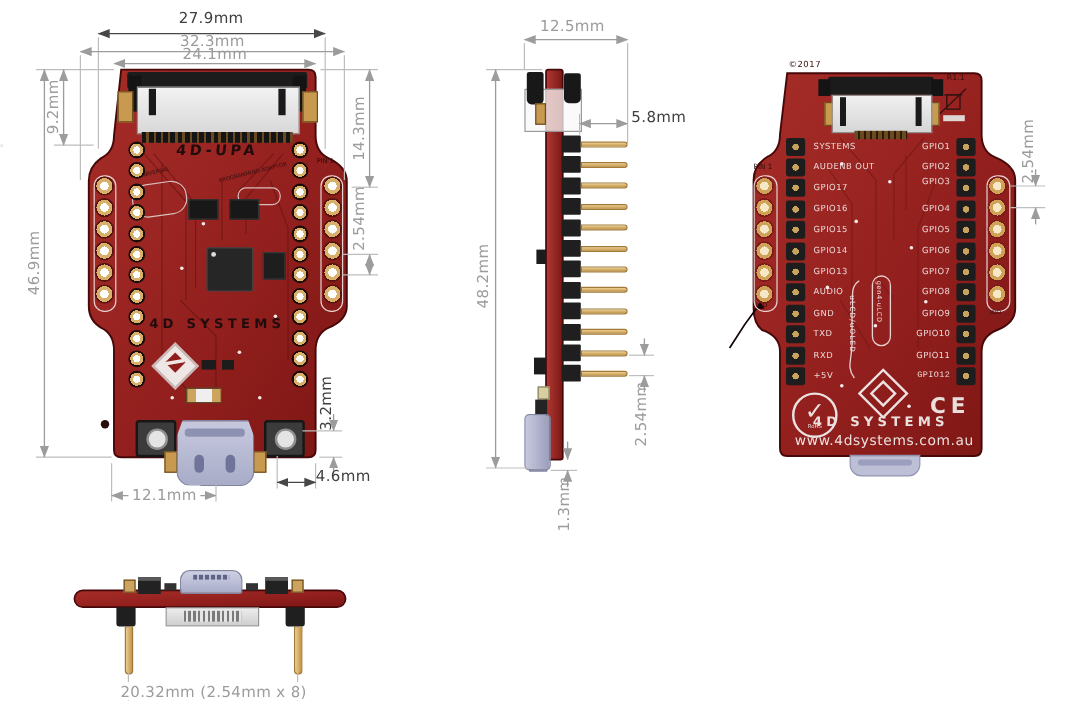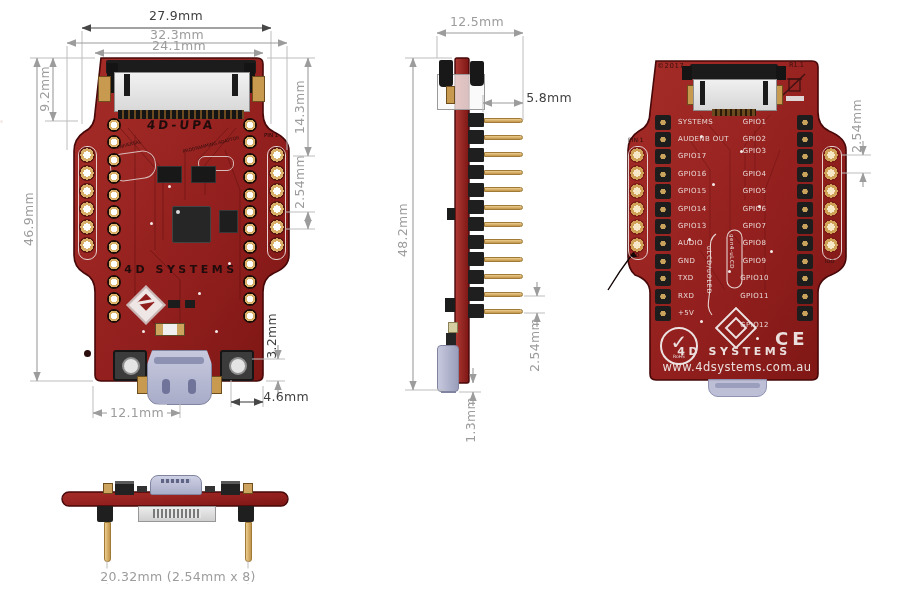--- a/index.html
+++ b/index.html
@@ -27,21 +27,21 @@
   .pinrow .blk{position:absolute;left:0;top:0;width:16px;height:14px;background:#1f1f1f;border-radius:1px;}
   .pinrow .pin{position:absolute;left:16px;top:4.5px;width:39px;height:5px;border-radius:0 3px 3px 0;
          background:linear-gradient(180deg,#eccd8f,#c2954a);border:1px solid #a07a36;box-sizing:border-box;}
   .via{position:absolute;width:3px;height:3px;border-radius:50%;background:#f4eaea;}
   
   .silk{position:absolute;color:#eadfdd;white-space:nowrap;}
   .silkd{position:absolute;color:#200c0c;white-space:nowrap;}
   .pinlbl-l{position:absolute;left:678px;width:75px;font-size:7px;color:#ead9d7;
             letter-spacing:.4px;white-space:nowrap;}
   .pinlbl-r{position:absolute;left:717px;width:75px;font-size:7px;color:#ead9d7;
-            letter-spacing:.4px;text-align:center;white-space:nowrap;}
+            letter-spacing:.4px;text-align:right;white-space:nowrap;}
   .vtext{writing-mode:vertical-rl;}
 </style>
 </head>
 <body>
 
 <div id="canvas">
 
   <svg class="layer" width="900" height="599" style="z-index:1">
     <defs>
       <linearGradient id="red" x1="0" y1="0" x2="1" y2="1">
@@ -264,21 +264,21 @@
     <div class="abs" style="left:690px;top:64px;width:88px;height:15px;background:#1b1b1b;border-radius:2px;z-index:2"></div>
     <div class="abs" style="left:682px;top:66px;width:10px;height:14px;background:#141414;z-index:2"></div>
     <div class="abs" style="left:776px;top:66px;width:10px;height:14px;background:#141414;z-index:2"></div>
     <div class="abs" style="left:687px;top:85px;width:8px;height:18px;background:#c89a50;border:1px solid #6e4e1d;z-index:2"></div>
     <div class="abs" style="left:773px;top:85px;width:8px;height:18px;background:#c89a50;border:1px solid #6e4e1d;z-index:2"></div>
     <div class="abs" style="left:693px;top:79px;width:82px;height:30px;background:linear-gradient(180deg,#f0f0f0,#d6d6d6);border:1px solid #8e8e8e;z-index:3"></div>
     <div class="abs" style="left:700px;top:81px;width:5px;height:24px;background:#1a1a1a;z-index:4"></div>
     <div class="abs" style="left:763px;top:81px;width:5px;height:24px;background:#1a1a1a;z-index:4"></div>
     <div class="abs" style="left:712px;top:109px;width:44px;height:7px;background:repeating-linear-gradient(90deg,#6b4a1f 0 3px,#2b1a08 3px 5px);z-index:3"></div>
 
-    <div class="silkd" style="left:657px;top:62px;font-size:7px;letter-spacing:.5px;color:#38100f;z-index:3">©2017</div>
+    <div class="silkd" style="left:657px;top:50px;font-size:7px;letter-spacing:.5px;color:#38100f;z-index:3">©2017</div>
     <div class="silkd" style="left:789px;top:61px;font-size:6.5px;color:#38100f;z-index:3">R1.1</div>
 
     <div class="hblock" style="left: 655px; z-index: 3; top: 114.5px;"></div>
       <div class="hblock" style="left: 655px; z-index: 3; top: 131.9px;"></div>
       <div class="hblock" style="left: 655px; z-index: 3; top: 149.3px;"></div>
       <div class="hblock" style="left: 655px; z-index: 3; top: 166.7px;"></div>
       <div class="hblock" style="left: 655px; z-index: 3; top: 184.1px;"></div>
       <div class="hblock" style="left: 655px; z-index: 3; top: 201.5px;"></div>
       <div class="hblock" style="left: 655px; z-index: 3; top: 218.9px;"></div>
       <div class="hblock" style="left: 655px; z-index: 3; top: 236.3px;"></div>
@@ -315,21 +315,21 @@
       <div class="pinlbl-r" style="z-index: 3; top: 134.9px;">GPIO2</div>
       <div class="pinlbl-r" style="z-index: 3; top: 147px;">GPIO3</div>
       <div class="pinlbl-r" style="z-index: 3; top: 169.7px;">GPIO4</div>
       <div class="pinlbl-r" style="z-index: 3; top: 187.1px;">GPIO5</div>
       <div class="pinlbl-r" style="z-index: 3; top: 204.5px;">GPIO6</div>
       <div class="pinlbl-r" style="z-index: 3; top: 221.9px;">GPIO7</div>
       <div class="pinlbl-r" style="z-index: 3; top: 239.3px;">GPIO8</div>
       <div class="pinlbl-r" style="z-index: 3; top: 256.7px;">GPIO9</div>
       <div class="pinlbl-r" style="z-index: 3; top: 274.1px;">GPIO10</div>
       <div class="pinlbl-r" style="z-index: 3; top: 291.5px;">GPIO11</div>
-      <div class="pinlbl-r" style="z-index: 3; top: 321px;">GPIO12</div>
+      <div class="pinlbl-r" style="z-index: 3; top: 309px; font-family: Liberation Mono, monospace;">GPIO12</div>
 
     <div class="earbox" style="left:628px;top:146px;width:18px;height:112px;z-index:2"></div>
     <div class="earbox" style="left:822px;top:146px;width:18px;height:112px;z-index:2"></div>
     <div class="pad16b" style="left: 629px; z-index: 3; top: 147px;"></div>
       <div class="pad16b" style="left: 629px; z-index: 3; top: 165px;"></div>
       <div class="pad16b" style="left: 629px; z-index: 3; top: 183px;"></div>
       <div class="pad16b" style="left: 629px; z-index: 3; top: 201px;"></div>
       <div class="pad16b" style="left: 629px; z-index: 3; top: 219px;"></div>
       <div class="pad16b" style="left: 629px; z-index: 3; top: 237px;"></div>
     <div class="pad16b" style="left: 823px; z-index: 3; top: 147px;"></div>

